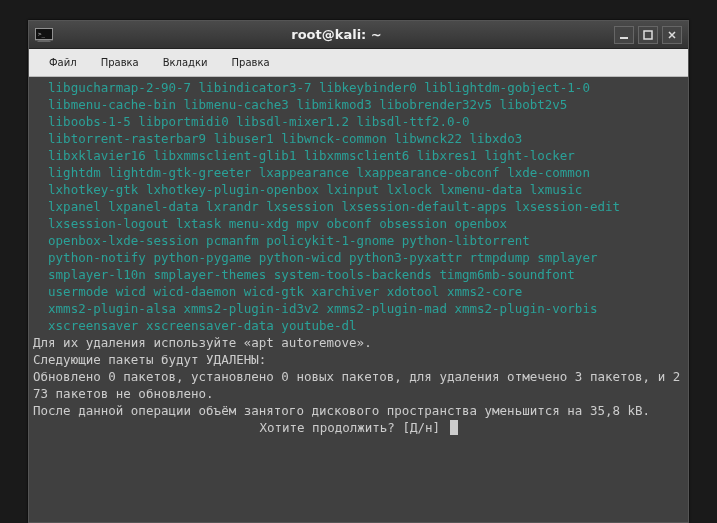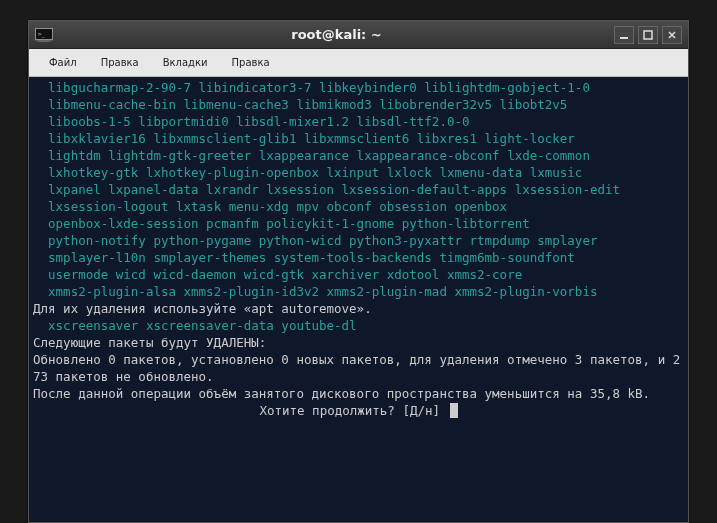--- a/index.html
+++ b/index.html
@@ -67,21 +67,21 @@
     padding: 0 8px;
     border-bottom: 1px solid #bbb;
   }
   .menu-item {
     color: #222;
     font-size: 10px;
     padding: 4px 12px;
   }
   .terminal {
     flex: 1;
-    background: #0f172a;
+    background: #404040;
     padding: 2px 4px;
     font-family: "DejaVu Sans Mono", "Liberation Mono", monospace;
     font-size: 12.5px;
     line-height: 17px;
     overflow: hidden;
     position: relative;
   }
   .line { white-space: pre-wrap; word-break: break-all; }
   .pkg { color: #2aa198; }
   .text { color: #cccccc; }
@@ -133,31 +133,32 @@
     <div class="menu-item">Файл</div>
     <div class="menu-item">Правка</div>
     <div class="menu-item">Вкладки</div>
     <div class="menu-item">Правка</div>
   </div>
 
   <div class="terminal">
     <div class="line pkg">  libgucharmap-2-90-7 libindicator3-7 libkeybinder0 liblightdm-gobject-1-0</div>
     <div class="line pkg">  libmenu-cache-bin libmenu-cache3 libmikmod3 libobrender32v5 libobt2v5</div>
     <div class="line pkg">  liboobs-1-5 libportmidi0 libsdl-mixer1.2 libsdl-ttf2.0-0</div>
+    <div class="line pkg">  libtorrent-rasterbar9 libuser1 libwnck-common libwnck22 libxdo3</div>
     <div class="line pkg">  libxklavier16 libxmmsclient-glib1 libxmmsclient6 libxres1 light-locker</div>
     <div class="line pkg">  lightdm lightdm-gtk-greeter lxappearance lxappearance-obconf lxde-common</div>
     <div class="line pkg">  lxhotkey-gtk lxhotkey-plugin-openbox lxinput lxlock lxmenu-data lxmusic</div>
     <div class="line pkg">  lxpanel lxpanel-data lxrandr lxsession lxsession-default-apps lxsession-edit</div>
     <div class="line pkg">  lxsession-logout lxtask menu-xdg mpv obconf obsession openbox</div>
     <div class="line pkg">  openbox-lxde-session pcmanfm policykit-1-gnome python-libtorrent</div>
     <div class="line pkg">  python-notify python-pygame python-wicd python3-pyxattr rtmpdump smplayer</div>
     <div class="line pkg">  smplayer-l10n smplayer-themes system-tools-backends timgm6mb-soundfont</div>
     <div class="line pkg">  usermode wicd wicd-daemon wicd-gtk xarchiver xdotool xmms2-core</div>
     <div class="line pkg">  xmms2-plugin-alsa xmms2-plugin-id3v2 xmms2-plugin-mad xmms2-plugin-vorbis</div>
+    <div class="line pkg">  xscreensaver xscreensaver-data youtube-dl</div>
     <div class="line text">Для их удаления используйте «apt autoremove».</div>
-    <div class="line pkg">  xscreensaver xscreensaver-data youtube-dl</div>
     <div class="line text">Следующие пакеты будут УДАЛЕНЫ:</div>
     <div class="line text">Обновлено 0 пакетов, установлено 0 новых пакетов, для удаления отмечено 3 пакетов, и 273 пакетов не обновлено.</div>
     <div class="line text">После данной операции объём занятого дискового пространства уменьшится на 35,8 kB.</div>
     <div class="line prompt-line"><span>Хотите продолжить? [Д/н] </span><span class="cursor"></span></div>
   </div>
 
 </div>
 
 </body></html>

